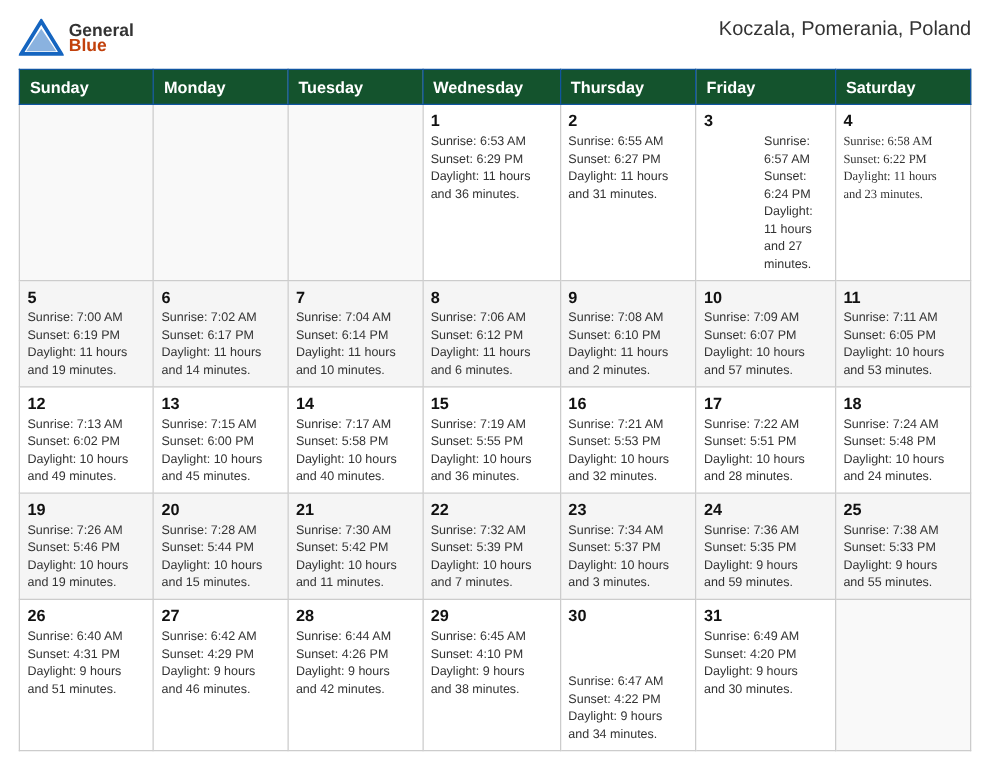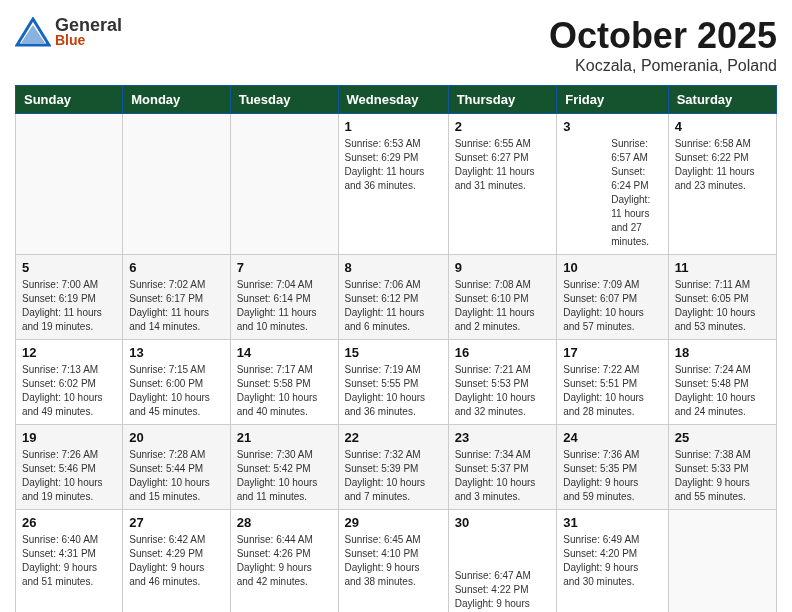--- a/index.html
+++ b/index.html
@@ -89,27 +89,26 @@
 <body>
 
 <div class="header">
   <div class="logo">
     <div class="logo-row">
       <svg width="36" height="30" viewBox="0 0 36 30">
         <polygon points="18,2 34,28 2,28" fill="none" stroke="#1565C0" stroke-width="3"></polygon>
         <polygon points="18,8 30,26 6,26" fill="#1565C0" opacity="0.5"></polygon>
       </svg>
       <div style="display:flex;flex-direction:column;margin-left:2px;">
-        <span style="font-size:18px;font-weight:bold;color:#333;">General</span>
+        <span style="font-size:14px;font-weight:bold;color:#333;">General</span>
         <span style="font-size:14px;font-weight:bold;color:#c2410c;margin-top:-4px;">Blue</span>
       </div>
     </div>
   </div>
   <div class="title-block">
-    <div class="month-title">October 2025</div>
     <div class="location">Koczala, Pomerania, Poland</div>
   </div>
 </div>
 
 <table class="calendar">
   <thead>
     <tr>
     <th>Sunday</th>
         <th>Monday</th>
         <th>Tuesday</th>
@@ -140,21 +139,21 @@
         </td>
         <td>
           <div class="day-num">3</div>
           <div class="day-info" style="white-space: pre-line; margin-left: 48px;">Sunrise: 6:57 AM
 Sunset: 6:24 PM
 Daylight: 11 hours
 and 27 minutes.</div>
         </td>
         <td>
           <div class="day-num">4</div>
-          <div class="day-info" style="white-space: pre-line;">Sunrise: 6:58 AM
+          <div class="day-info" style="white-space: pre-line; font-family: Liberation Serif, serif;">Sunrise: 6:58 AM
 Sunset: 6:22 PM
 Daylight: 11 hours
 and 23 minutes.</div>
         </td>
       </tr>
       <tr>
         <td>
           <div class="day-num">5</div>
           <div class="day-info" style="white-space: pre-line;">Sunrise: 7:00 AM
 Sunset: 6:19 PM

